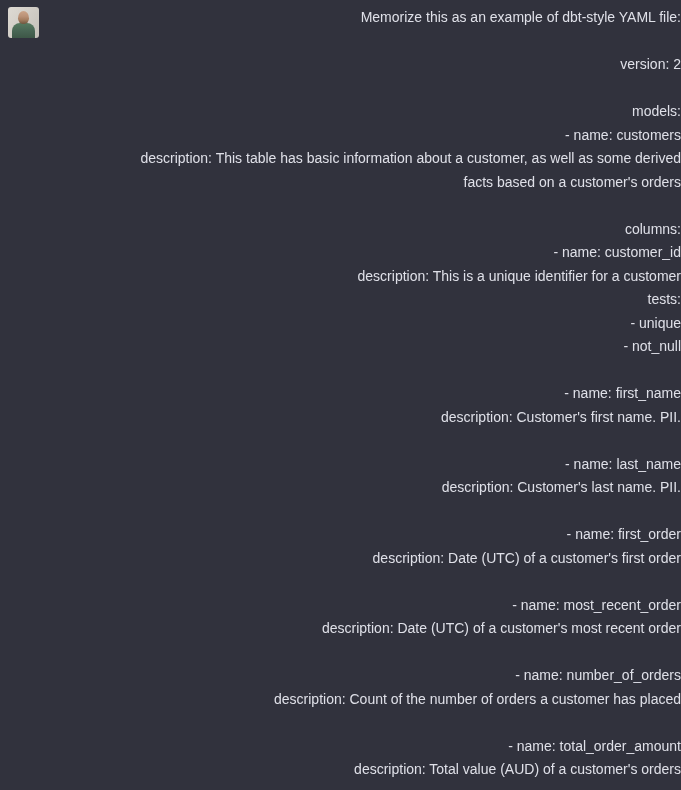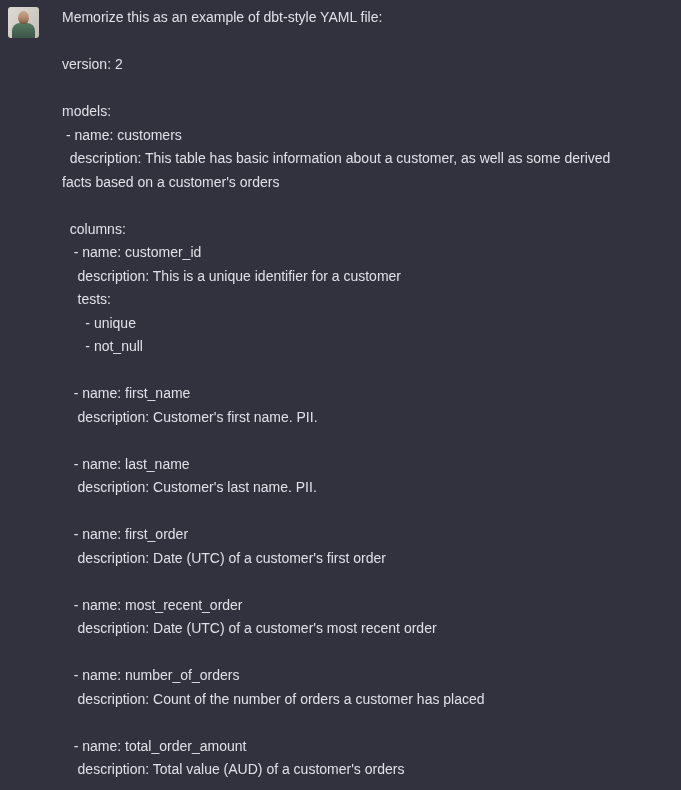--- a/index.html
+++ b/index.html
@@ -9,20 +9,21 @@
   }
   body {
     background: #31323d;
     overflow: hidden;
     font-family: "Liberation Sans", "DejaVu Sans", sans-serif;
   }
   .message-row {
     position: relative;
     width: 100%;
     height: 100%;
+    text-align: right;
   }
   
   .avatar {
     position: absolute;
     left: 8px;
     top: 7px;
     width: 31px;
     height: 31px;
     border-radius: 3px;
     overflow: hidden;

